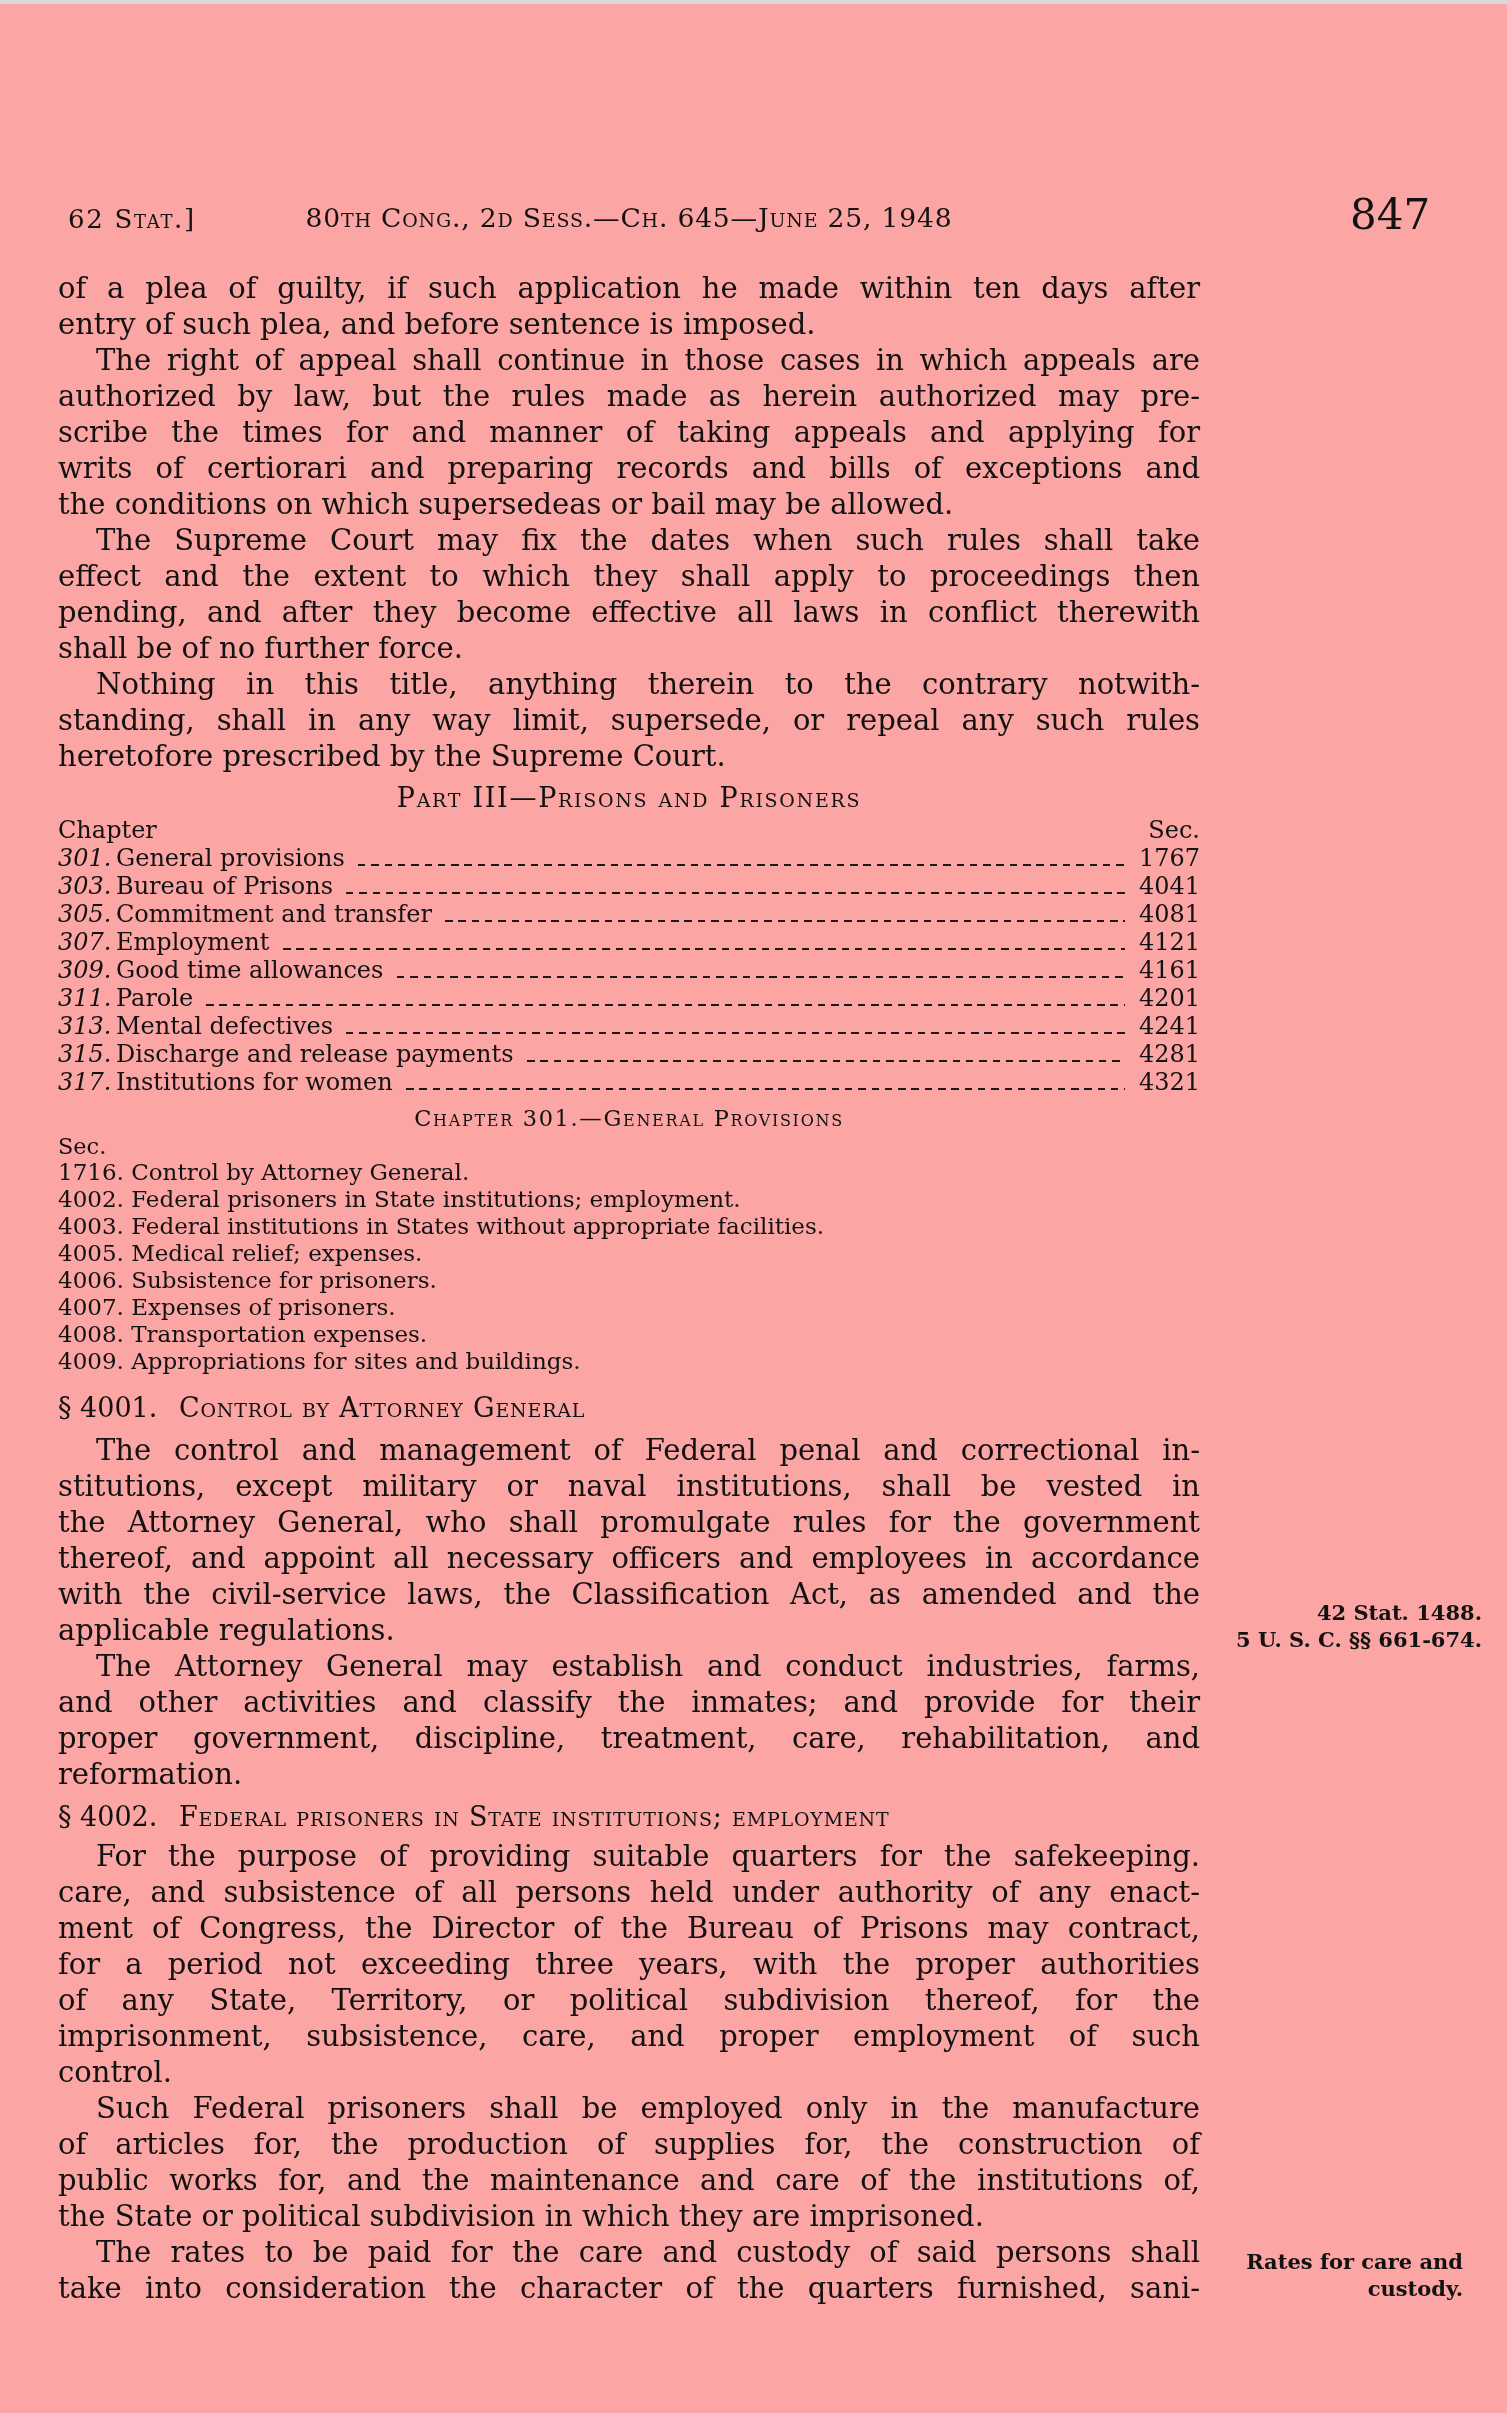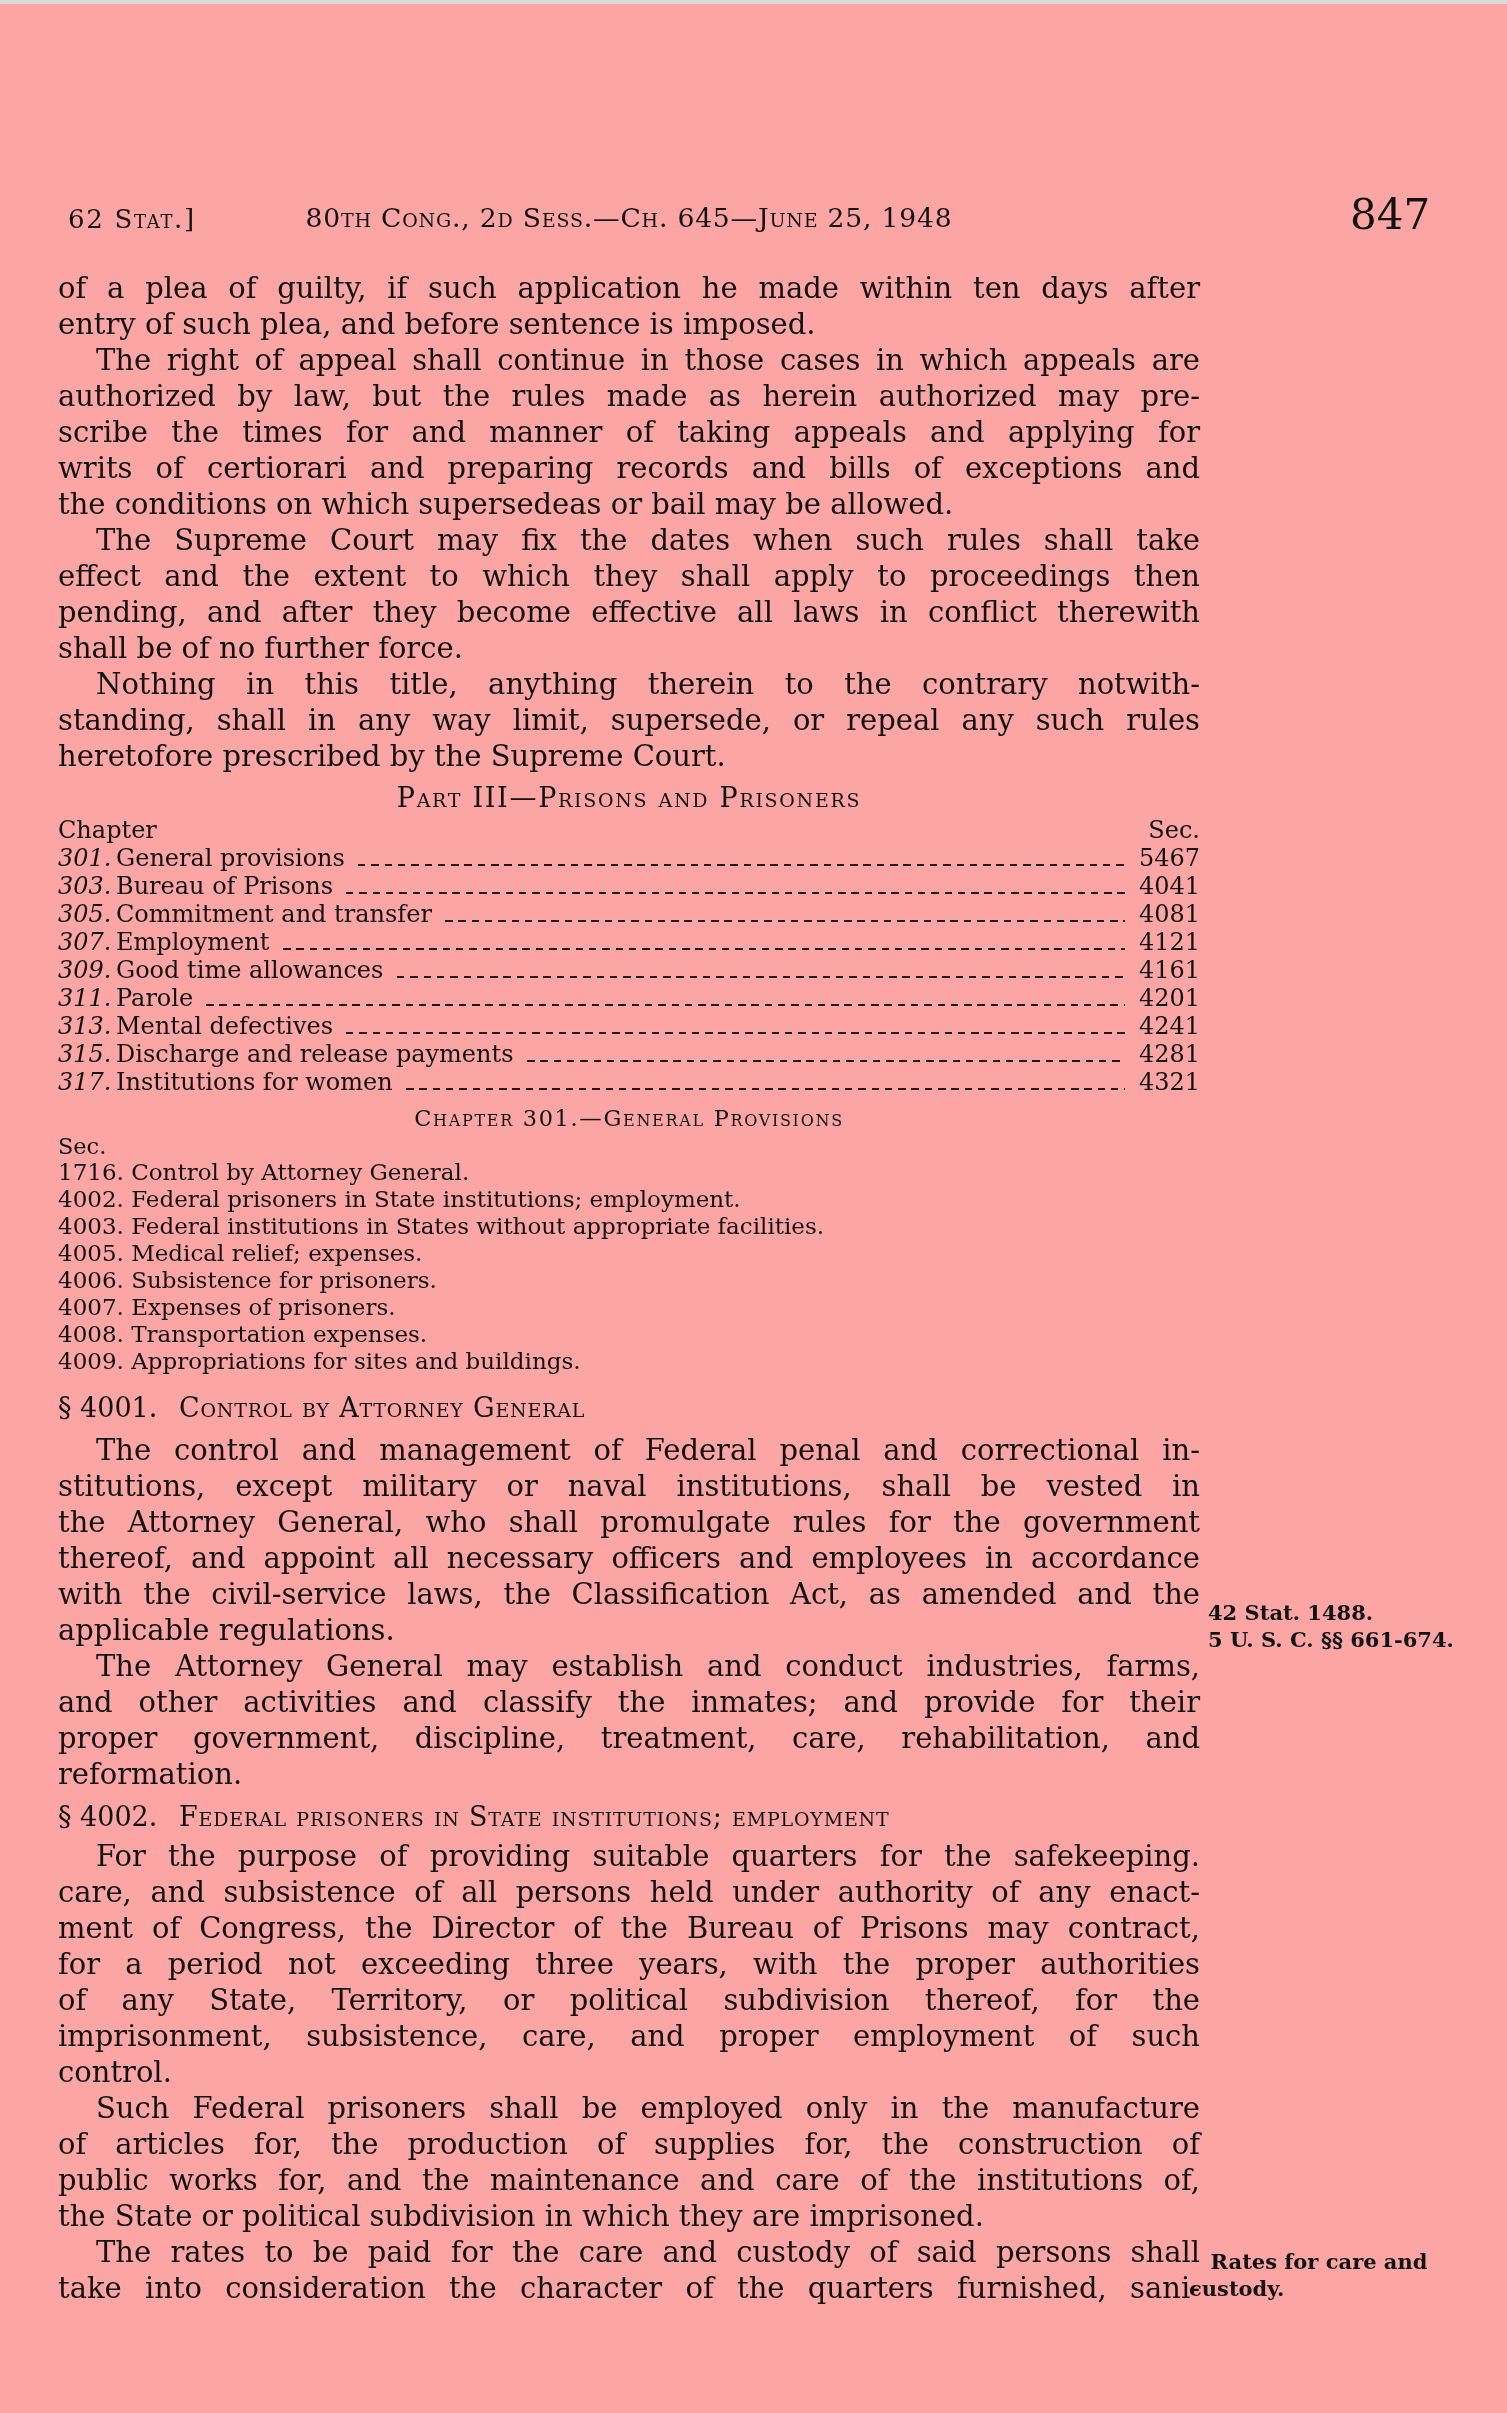--- a/index.html
+++ b/index.html
@@ -52,21 +52,21 @@
   }
   .sec-label{font-size:22.4px;line-height:25px;margin-top:3.3px;}
   .sec-list{font-size:23px;}
   .sec-item{line-height:27px;}
 
   .sec-heading{margin:13.3px 0 5px;font-size:27px;line-height:38px;}
   .sec-heading .sec-title{margin-left:21.6px;letter-spacing:0.8px;}
   .sec-heading.s2{margin:8.3px 0 5px;font-size:27px;line-height:33px;}
 
   
-  .mnote{position:absolute;width:274px;font-weight:bold;font-size:21px;line-height:26.6px;}
+  .mnote{position:absolute;width:274px;font-weight:bold;font-size:21px;line-height:26.6px;text-align:right;}
   .mnote.n1{left:1208px;top:1596px;}
   .mnote.n2{left:1189px;top:2245px;}
   .mnote .mi{text-indent:21.6px;}
 </style>
 </head>
 <body>
 
 <div class="page">
 
   <div>
@@ -114,21 +114,21 @@
       <div class="chap-head">
         <span>Chapter</span>
         <span>Sec.</span>
       </div>
       <div class="chap-rows">
 
           <div class="chap-row">
             <span class="chap-num">301.</span>
             <span class="chap-title">General provisions</span>
             <span class="leader"></span>
-            <span class="chap-sec">5467</span>
+            <span class="chap-sec">1767</span>
           </div>
 
           <div class="chap-row">
             <span class="chap-num">303.</span>
             <span class="chap-title">Bureau of Prisons</span>
             <span class="leader"></span>
             <span class="chap-sec">4041</span>
           </div>
 
           <div class="chap-row">

